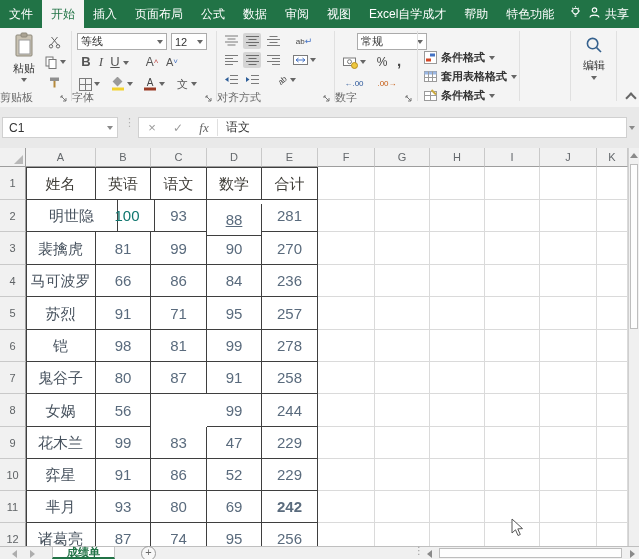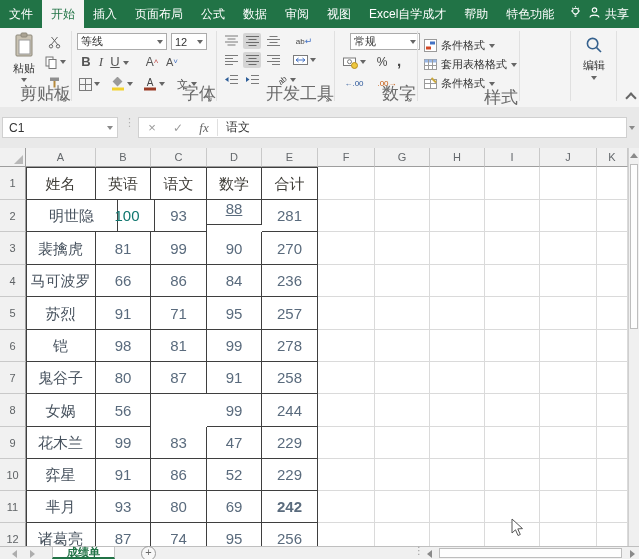--- a/index.html
+++ b/index.html
@@ -8,21 +8,21 @@
   
   #menubar{position:absolute;left:0;top:0;width:639px;height:28px;background:#217346;
     display:flex;align-items:stretch;color:#fff;font-size:12px;}
   .tab{display:flex;align-items:center;padding:0 9px;cursor:default;white-space:nowrap;}
   .tab.active{background:#f4f4f4;color:#217346;}
   #tellme{display:flex;align-items:center;gap:4px;padding:0 6px;}
   #share{position:absolute;right:4px;top:0;height:28px;display:flex;align-items:center;gap:4px;padding:0 6px;}
   
   #ribbon{position:absolute;left:0;top:28px;width:639px;height:79px;background:#f4f4f4;border-bottom:1px solid #d8d8d8;font-size:11px;color:#444;}
   .vsep{position:absolute;top:3px;height:70px;width:1px;background:#e0e0e0;}
-  .grp-label{position:absolute;bottom:2px;left:0;right:0;text-align:right;color:#6a6a6a;font-size:17px;}
+  .grp-label{position:absolute;bottom:2px;left:0;right:0;text-align:left;color:#6a6a6a;font-size:11px;}
   .launcher{position:absolute;bottom:3px;right:2px;width:9px;height:9px;}
   .launcher svg{display:block;}
   .ddbox{position:absolute;background:#fff;border:1px solid #ababab;display:flex;align-items:center;font-size:11px;color:#333;padding:0 3px;box-sizing:border-box;height:17px;}
   .ddbox .crt{margin-left:auto;}
   .crt{display:inline-block;width:0;height:0;border-left:3px solid transparent;border-right:3px solid transparent;border-top:4px solid #666;}
   .mini{position:absolute;display:flex;align-items:center;justify-content:center;color:#555;}
   .pressed{background:#d5d5d5;border-radius:2px;}
   .bb{font-weight:bold;font-size:13px;}
   .ii{font-style:italic;font-family:"Liberation Serif",serif;font-size:13px;}
   .uu{text-decoration:underline;font-size:13px;}
@@ -242,31 +242,31 @@
     <div class="mini" style="left:26px;top:44px;width:18px;height:16px;">
       <svg width="14" height="12" viewBox="0 0 14 12">
           <path d="M6 1.5h8M6 5.5h8M6 9.5h8" stroke="#7b7b7b"></path>
           <path d="M1 3 L4.5 5.5 L1 8 Z" fill="#2c5d98"></path>
         </svg>
     </div>
     <div class="mini" style="left:56px;top:44px;width:28px;height:16px;">
       <span class="icontxt" style="transform:rotate(-40deg);display:inline-block;">ab</span>
       <span class="crt" style="margin-left:3px;"></span>
     </div>
-    <div class="grp-label">开发工具</div>
+    <div class="grp-label">对齐方式</div>
     <div class="launcher">
       <svg width="9" height="9" viewBox="0 0 9 9">
           <path d="M1 3 V1 H3 M1 1 L6 6 M6 3 V6 H3" stroke="#777" fill="none"></path>
         </svg>
     </div>
   </div>
   <div class="vsep" style="left:334px;"></div>
 
   <div class="abs" style="left:335px;top:0;width:81px;height:79px;">
-    <div class="ddbox" style="left:15px;top:5px;width:70px;">
+    <div class="ddbox" style="left:22px;top:5px;width:70px;">
       <span>常规</span>
         <span class="crt"></span>
     </div>
     <div class="mini" style="left:5px;top:26px;width:28px;height:16px;">
       <svg width="15" height="13" viewBox="0 0 15 13">
           <rect x="0.5" y="2" width="12" height="7.5" fill="#fff" stroke="#7b7b7b"></rect>
           <circle cx="6.5" cy="5.7" r="2" fill="none" stroke="#7b7b7b"></circle>
           <circle cx="11.5" cy="9.5" r="3" fill="#eec73e" stroke="#b78f1f"></circle>
         </svg>
       <span class="crt" style="margin-left:2px;"></span>
@@ -277,21 +277,21 @@
     <div class="mini icontxt" style="left:38px;top:48px;width:28px;height:14px;color:#c55a11;">.00→</div>
     <div class="grp-label">数字</div>
     <div class="launcher">
       <svg width="9" height="9" viewBox="0 0 9 9">
           <path d="M1 3 V1 H3 M1 1 L6 6 M6 3 V6 H3" stroke="#777" fill="none"></path>
         </svg>
     </div>
   </div>
   <div class="vsep" style="left:417px;"></div>
 
-  <div class="abs" style="left:418px;top:4px;width:100px;height:79px;">
+  <div class="abs" style="left:418px;top:16px;width:100px;height:79px;font-weight:bold;">
     <div class="styrow" style="top:6px;">
       <svg width="13" height="13" viewBox="0 0 13 13">
           <rect x="0.5" y="0.5" width="12" height="12" fill="#fff" stroke="#9a9a9a"></rect>
           <rect x="2" y="7.5" width="5" height="3" fill="#d24726"></rect>
           <rect x="6" y="2.5" width="5" height="3" fill="#4472c4"></rect>
         </svg>
       <span>条件格式</span>
       <span class="crt"></span>
     </div>
     <div class="styrow" style="top:25px;">
@@ -380,21 +380,21 @@
     <div class="cell tcell" style="left: 262px; top: 19px; width: 56px; height: 33px; line-height: 33px; color: rgb(62, 60, 55);">合计</div>
     <div class="cell" style="left: 318px; top: 19px; width: 57px; height: 33px; line-height: 33px;"></div>
     <div class="cell" style="left: 375px; top: 19px; width: 55px; height: 33px; line-height: 33px;"></div>
     <div class="cell" style="left: 430px; top: 19px; width: 55px; height: 33px; line-height: 33px;"></div>
     <div class="cell" style="left: 485px; top: 19px; width: 55px; height: 33px; line-height: 33px;"></div>
     <div class="cell" style="left: 540px; top: 19px; width: 57px; height: 33px; line-height: 33px;"></div>
     <div class="cell" style="left: 597px; top: 19px; width: 31px; height: 33px; line-height: 33px;"></div>
     <div class="cell tcell" style="left: 26px; top: 52px; width: 92px; height: 32px; line-height: 32px; color: rgb(71, 82, 94);">明世隐</div>
     <div class="cell tcell" style="left: 100px; top: 52px; width: 55px; height: 32px; line-height: 32px; color: #0f766e;">100</div>
     <div class="cell tcell" style="left: 151px; top: 52px; width: 56px; height: 32px; line-height: 32px; color: rgb(90, 107, 125);">93</div>
-    <div class="cell tcell" style="left: 207px; top: 45px; width: 55px; height: 32px; line-height: 32px; color: rgb(90, 107, 125); text-decoration: underline;">88</div>
+    <div class="cell tcell" style="left: 207px; top: 56px; width: 55px; height: 32px; line-height: 32px; color: rgb(90, 107, 125); text-decoration: underline;">88</div>
     <div class="cell tcell" style="left: 262px; top: 52px; width: 56px; height: 32px; line-height: 32px; color: rgb(90, 107, 125);">281</div>
     <div class="cell" style="left: 318px; top: 52px; width: 57px; height: 32px; line-height: 32px;"></div>
     <div class="cell" style="left: 375px; top: 52px; width: 55px; height: 32px; line-height: 32px;"></div>
     <div class="cell" style="left: 430px; top: 52px; width: 55px; height: 32px; line-height: 32px;"></div>
     <div class="cell" style="left: 485px; top: 52px; width: 55px; height: 32px; line-height: 32px;"></div>
     <div class="cell" style="left: 540px; top: 52px; width: 57px; height: 32px; line-height: 32px;"></div>
     <div class="cell" style="left: 597px; top: 52px; width: 31px; height: 32px; line-height: 32px;"></div>
     <div class="cell tcell" style="left: 26px; top: 84px; width: 70px; height: 33px; line-height: 33px; color: rgb(71, 82, 94);">裴擒虎</div>
     <div class="cell tcell" style="left: 96px; top: 84px; width: 55px; height: 33px; line-height: 33px; color: rgb(90, 107, 125);">81</div>
     <div class="cell tcell" style="left: 151px; top: 84px; width: 56px; height: 33px; line-height: 33px; color: rgb(90, 107, 125);">99</div>

